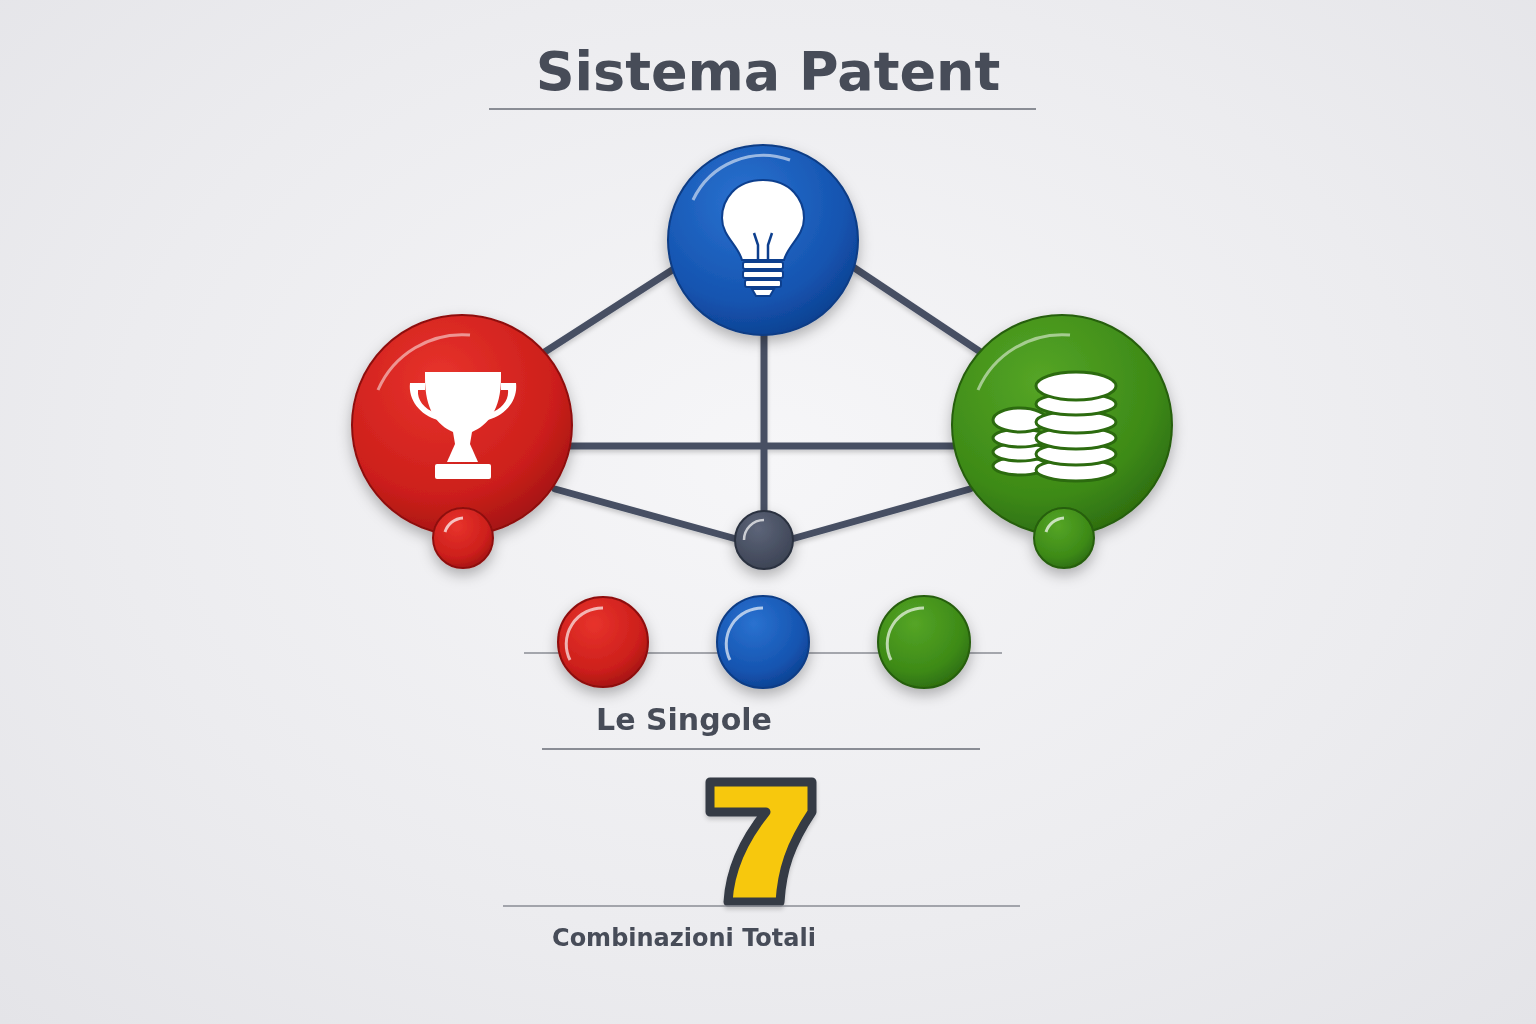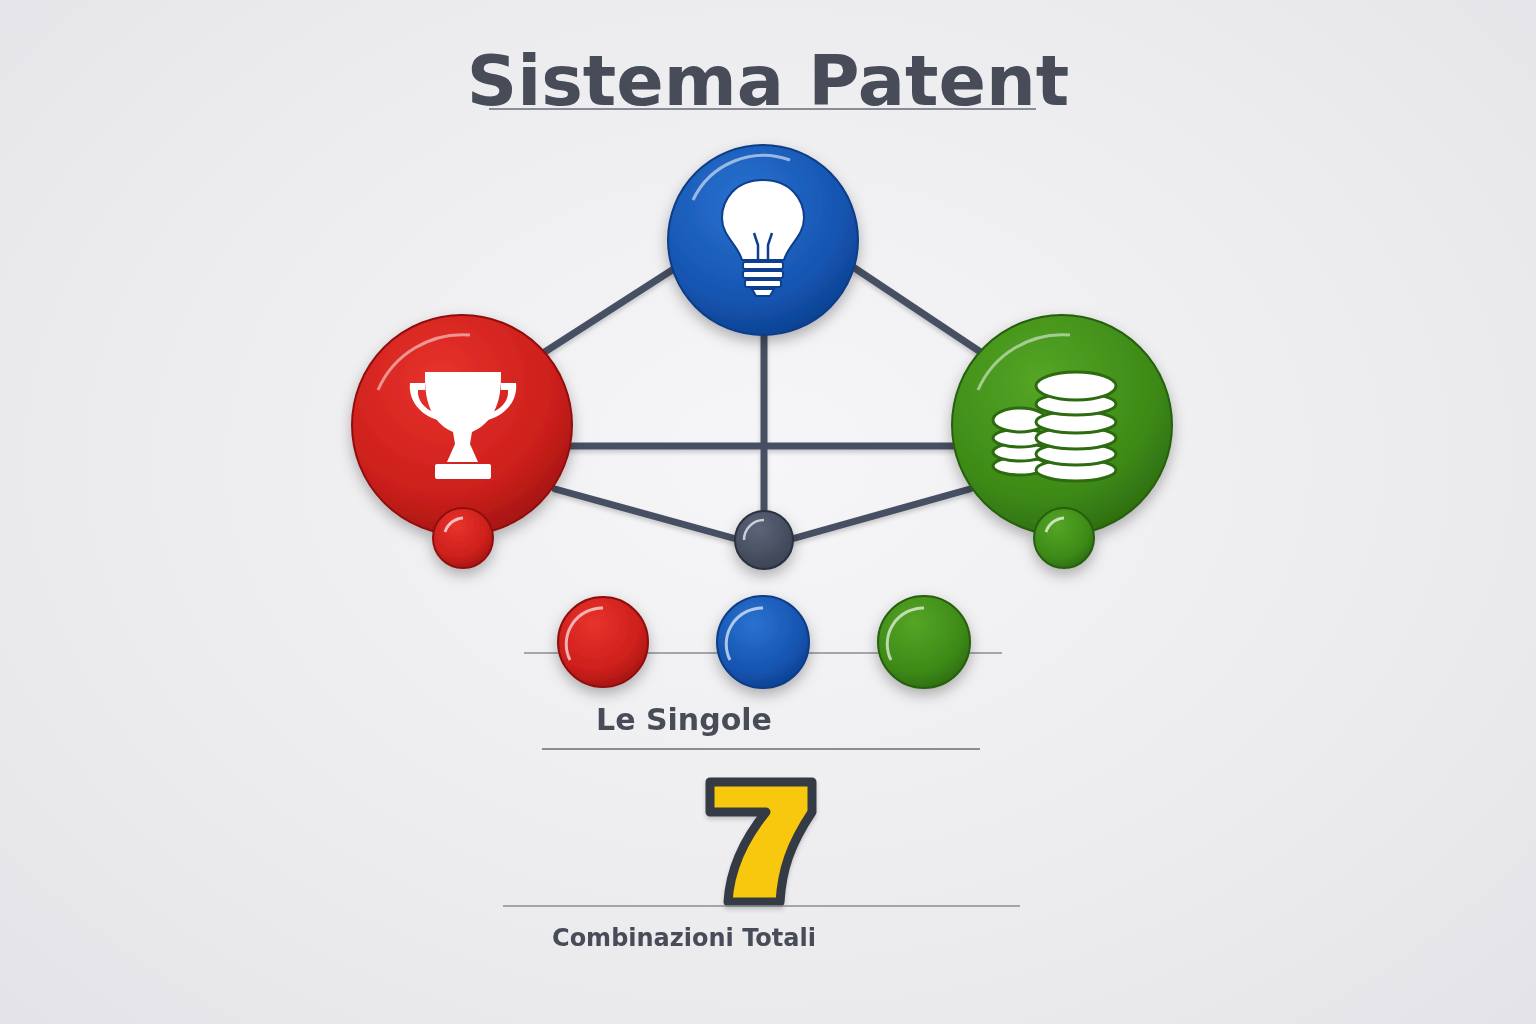--- a/index.html
+++ b/index.html
@@ -4,21 +4,21 @@
   <style>
     html, body { margin: 0; padding: 0; }
     body {
       width: 1536px; height: 1024px; overflow: hidden; position: relative;
       background: radial-gradient(ellipse at 50% 45%, #f6f6f8 0%, #ececef 60%, #e4e4e8 100%);
       font-family: "DejaVu Sans", "Liberation Sans", sans-serif;
     }
     .abs { position: absolute; }
     .title {
       left: 0; width: 1536px; top: 40px; text-align: center;
-      font-size: 70px; font-weight: bold; color: #474c58; letter-spacing: 0px;
+      font-size: 54px; font-weight: bold; color: #474c58; letter-spacing: 0px;
     }
     .rule { height: 2px; background: #8a8d95; }
     .label {
       left: 0; width: 1368px; text-align: center; font-weight: bold; color: #474c58;
     }
     #diagram { left: 0; top: 0; }
   </style>
 </head>
 <body>
 

